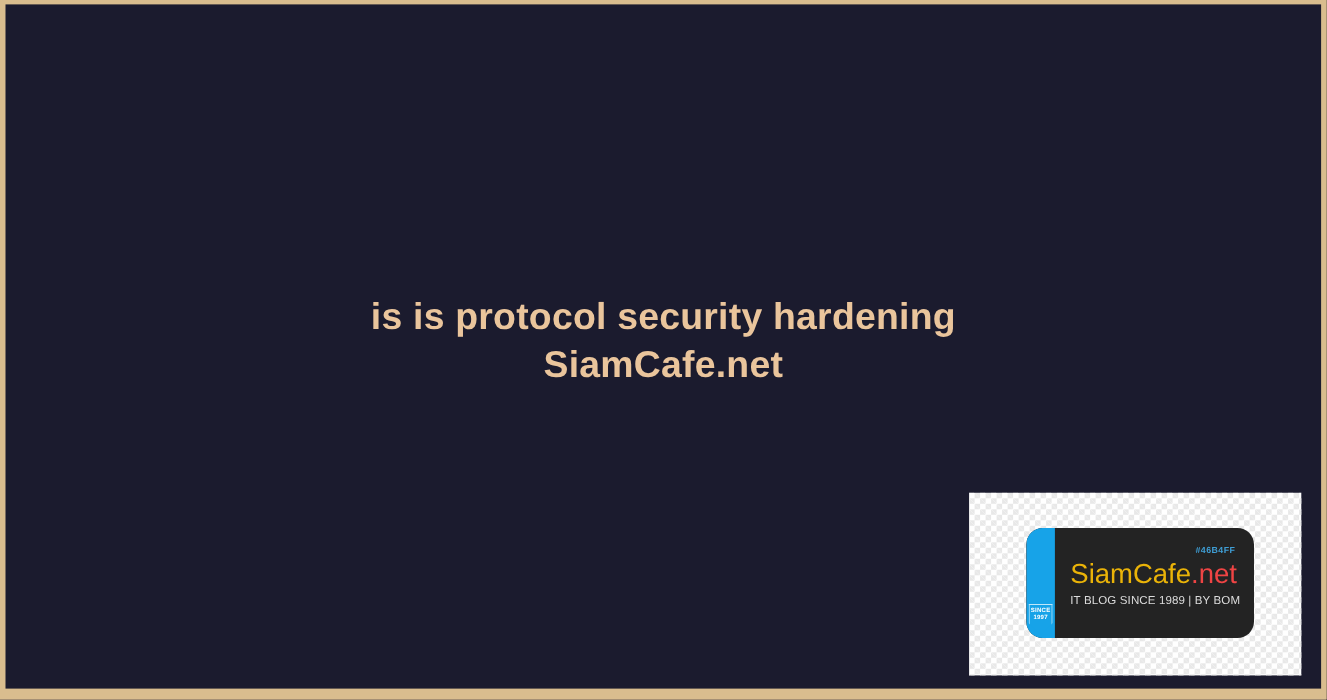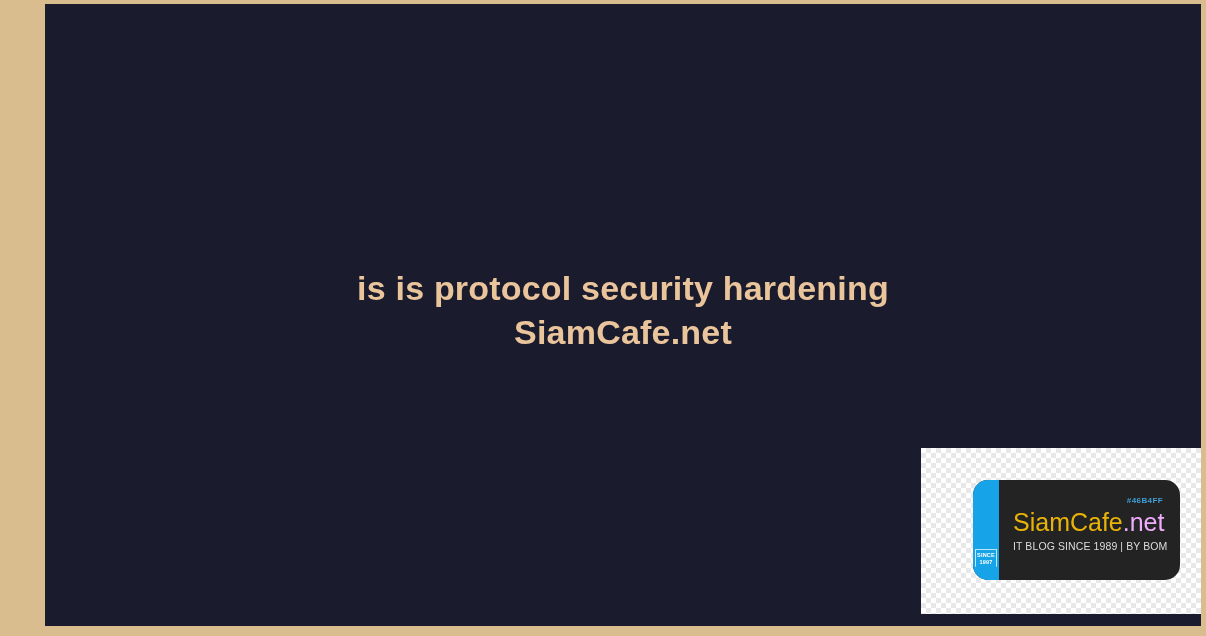--- a/index.html
+++ b/index.html
@@ -26,21 +26,20 @@
 
   
   #canvas {
     position: absolute;
     left: 5px;
     top: 4px;
     right: 5px;
     bottom: 10px;
     background: #1b1b2e;
     overflow: hidden;
-    margin-left: 40px;
   }
 
   
   #headline {
     position: absolute;
     left: 0;
     right: 0;
     top: 262px;
     text-align: center;
     padding: 0 60px;
@@ -145,21 +144,21 @@
   #wordmark {
     position: absolute;
     left: 14px;
     top: 28px;
     font-size: 25px;
     line-height: 28px;
     font-weight: normal;
     white-space: nowrap;
   }
   #wordmark .brand { color: #eab308; }
-  #wordmark .tld   { color: #f0abfc; }
+  #wordmark .tld   { color: #ef4444; }
 
   #tagline {
     position: absolute;
     left: 14px;
     top: 60px;
     color: #dcdcdc;
     font-size: 10.5px;
     line-height: 13px;
     letter-spacing: 0.1px;
     white-space: nowrap;

